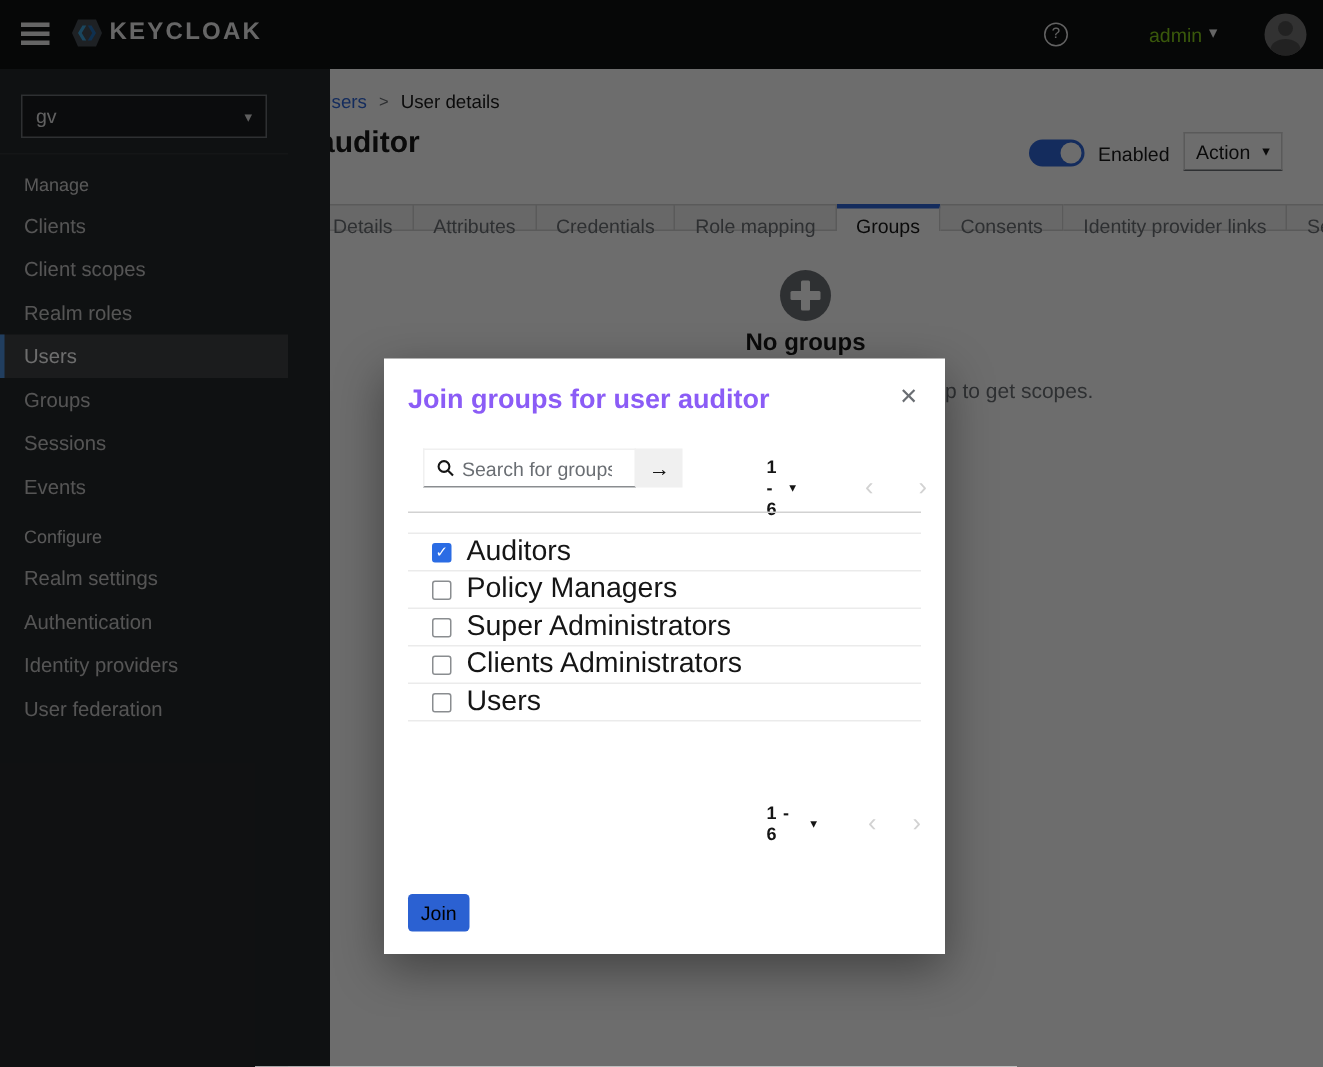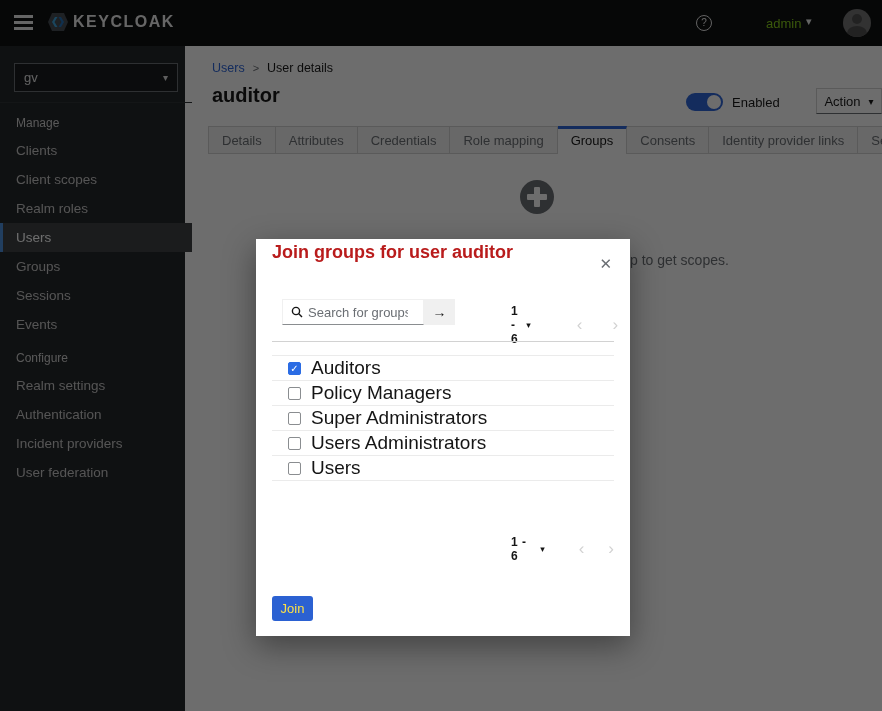--- a/index.html
+++ b/index.html
@@ -14,58 +14,58 @@
   .brand { position:absolute; left:47px; top:12px; display:flex; align-items:center; gap:4px; }
   .brand-text { color:#efefef; font-size:16px; font-weight:bold; letter-spacing:1.5px; }
   .mast-help { position:absolute; left:696px; top:15px; width:16px; height:16px; border:1.5px solid #e6e6e6; border-radius:50%; color:#e6e6e6; font-size:10px; line-height:13px; text-align:center; }
   .mast-user { position:absolute; left:766px; top:16px; color:#84cc16; font-size:13px; }
   .mast-caret { position:absolute; left:806px; top:15px; color:#ededed; font-size:11px; }
   .avatar { position:absolute; left:843px; top:9px; width:28px; height:28px; border-radius:50%; background:#737373; overflow:hidden; }
   .avatar .head { position:absolute; left:9px; top:5px; width:10px; height:10px; border-radius:50%; background:#4e4e4e; }
   .avatar .bodyy { position:absolute; left:4px; top:17px; width:20px; height:14px; border-radius:50%; background:#4e4e4e; }
 
   
-  .sidebar { position:absolute; left:0; top:46px; width:185px; height:665px; background:#212427; z-index:5; }
+  .sidebar { position:absolute; left:0; top:46px; width:220px; height:665px; background:#212427; z-index:5; }
   .realm-select { position:absolute; left:14px; top:17px; width:164px; height:29px; background:#17191c; border:1px solid #6a6e73; color:#e3e3e3; font-size:13px; display:flex; align-items:center; padding:0 9px; cursor:pointer; }
   .realm-select .rs-caret { margin-left:auto; font-size:10px; color:#dedede; }
   .sidebar-sep { position:absolute; left:0; top:56px; width:192px; height:1px; background:#2c3034; }
   .nav { position:absolute; left:0; top:58px; width:192px; }
   .nav-section-label { padding:12px 16px 6px; font-size:12px; color:#cfcfcf; }
   .nav-item { padding:7px 16px; font-size:13.5px; color:#c5c5c5; cursor:pointer; }
   .nav-item.active { background:#3c3f42; border-left:3px solid #4a90dd; padding-left:13px; color:#fff; }
 
   
   .content { position:absolute; left:192px; top:46px; width:690px; height:665px; background:#fff; }
   .breadcrumb { position:absolute; left:20px; top:15px; font-size:12.5px; display:flex; gap:8px; align-items:center; }
   .bc-link { color:#2b64d9; cursor:pointer; }
   .bc-sep { color:#6a6e73; font-size:11px; }
   .bc-current { color:#151515; }
   .page-title { position:absolute; left:20px; top:38px; font-size:20px; font-weight:600; color:#151515; }
   .toggle { position:absolute; left:494px; top:47px; width:37px; height:18px; background:#2b64d9; border-radius:9px; cursor:pointer; }
   .toggle .knob { position:absolute; right:2px; top:2px; width:14px; height:14px; background:#fff; border-radius:50%; }
   .enabled-label { position:absolute; left:540px; top:49px; font-size:13px; color:#151515; }
-  .action-btn { position:absolute; left:624px; top:42px; width:66px; height:26px; border:1px solid #d2d2d2; border-bottom:1px solid #6a6e73; background:#fff; font-size:13px; color:#151515; display:flex; align-items:center; justify-content:center; gap:8px; cursor:pointer; }
+  .action-btn { position:absolute; left:597px; top:42px; width:66px; height:26px; border:1px solid #d2d2d2; border-bottom:1px solid #6a6e73; background:#fff; font-size:13px; color:#151515; display:flex; align-items:center; justify-content:center; gap:8px; cursor:pointer; }
   .action-btn .ab-caret { font-size:10px; }
 
   .tab-bar { position:absolute; left:16px; top:80px; right:0; height:28px; display:flex; align-items:stretch; }
-  .tab { padding:6px 13px 0; font-size:13px; color:#6a6e73; background:#f2f2f2; border:1px solid #d2d2d2; border-left:none; cursor:pointer; white-space:nowrap; }
+  .tab { padding:6px 13px 0; font-size:13px; color:#6a6e73; background:#f2f2f2; border:1px solid #d2d2d2; border-left:none; cursor:pointer; white-space:nowrap;margin-top:10px; }
   .tab:first-child { border-left:1px solid #d2d2d2; }
   .tab.active { background:#fff; color:#151515; border-top:3px solid #2b64d9; border-bottom:none; padding-top:4px; }
   .tab-fill { flex:1; border-bottom:1px solid #d2d2d2; }
 
   .plus-circle { position:absolute; left:328px; top:134px; width:34px; height:34px; border-radius:50%; background:#6a6e73; }
   .plus-circle .pv { position:absolute; left:14px; top:7px; width:6px; height:20px; background:#fff; border-radius:1px; }
   .plus-circle .ph { position:absolute; left:7px; top:14px; width:20px; height:6px; background:#fff; border-radius:1px; }
   .empty-title { position:absolute; left:0; top:174px; width:690px; text-align:center; font-size:16px; font-weight:600; color:#151515; }
   .empty-frag { position:absolute; left:438px; top:206px; font-size:14px; color:#6a6e73; white-space:nowrap; }
 
   
   .overlay { position:absolute; left:0; top:0; width:882px; height:711px; background:rgba(3,3,3,0.58); z-index:40; }
   .modal { position:absolute; left:256px; top:239px; width:374px; height:397px; background:#fff; z-index:50; box-shadow:0 10px 30px rgba(0,0,0,0.4); }
-  .modal-title { position:absolute; left:16px; top:3px; font-size:18px; font-weight:600; color:#b91c1c; }
+  .modal-title { position:absolute; left:16px; top:17px; font-size:18px; font-weight:600; color:#8b5cf6; }
   .modal-close { position:absolute; right:18px; top:16px; font-size:15px; color:#6a6e73; cursor:pointer; }
 
   .toolbar { position:absolute; left:26px; top:60px; right:16px; height:26px; }
   .search-box { position:absolute; left:0; top:0; width:142px; height:26px; border:1px solid #f0f0f0; border-bottom:1px solid #8a8d90; display:flex; align-items:center; background:#fff; }
   .search-box svg { margin:0 5px 0 8px; flex:0 0 auto; }
   .search-box input { border:none; outline:none; width:100px; font-size:13px; color:#151515; font-family:"Liberation Sans", sans-serif; }
   .search-box input::placeholder { color:#6a6e73; }
   .search-submit { position:absolute; left:142px; top:0; width:31px; height:26px; background:#f0f0f0; border:none; font-size:14px; color:#151515; cursor:pointer; line-height:26px; text-align:center; }
 
   .pager { position:absolute; display:flex; align-items:center; font-size:12px; color:#151515; }
@@ -80,21 +80,21 @@
   .pager-bottom .chev.next { margin-left:24px; }
 
   .list-divider { position:absolute; left:16px; right:16px; top:102px; height:1px; background:#d2d2d2; }
   .group-list { position:absolute; left:16px; right:16px; top:116px; border-top:1px solid #ebebeb; }
   .group-row { display:flex; align-items:center; height:25px; border-bottom:1px solid #ebebeb; padding-left:16px; }
   .cb { width:13px; height:13px; border:1px solid #8a8d90; border-radius:2px; background:#fff; cursor:pointer; flex:0 0 auto; }
   .cb.checked { background:#2b6ce4; border-color:#2b6ce4; color:#fff; font-size:10px; line-height:12px; text-align:center; }
   .group-label { margin-left:10px; font-size:19px; color:#151515; }
 
   .pager-bottom-wrap { position:absolute; left:26px; right:16px; top:296px; height:20px; }
-  .join-btn { position:absolute; left:16px; top:357px; width:41px; height:25px; background:#2b61d2; color:#fde047; border:none; border-radius:3px; font-size:13px; font-family:"Liberation Sans", sans-serif; cursor:pointer; }
+  .join-btn { position:absolute; left:16px; top:357px; width:41px; height:25px; background:#2b61d2; color:#000000; border:none; border-radius:3px; font-size:13px; font-family:"Liberation Sans", sans-serif; cursor:pointer; }
 </style>
 </head>
 <body>
 
 <div id="app">
 
   <div class="masthead">
     <div class="hamburger">
         <span></span>
         <span></span>
@@ -128,21 +128,21 @@
         <div class="nav-item">Clients</div>
         <div class="nav-item">Client scopes</div>
         <div class="nav-item">Realm roles</div>
         <div class="nav-item active">Users</div>
         <div class="nav-item">Groups</div>
         <div class="nav-item">Sessions</div>
         <div class="nav-item">Events</div>
         <div class="nav-section-label">Configure</div>
         <div class="nav-item">Realm settings</div>
         <div class="nav-item">Authentication</div>
-        <div class="nav-item">Incident providers</div>
+        <div class="nav-item">Identity providers</div>
         <div class="nav-item">User federation</div>
       </div>
   </div>
 
   <div class="content">
     <div class="breadcrumb">
       <span class="bc-link">Users</span>
       <span class="bc-sep">&gt;</span>
       <span class="bc-current">User details</span>
     </div>
@@ -166,20 +166,21 @@
         <div class="tab">Consents</div>
         <div class="tab">Identity provider links</div>
         <div class="tab">Sessions</div>
         <div class="tab-fill"></div>
       </div>
 
     <div class="plus-circle">
         <div class="pv"></div>
         <div class="ph"></div>
       </div>
+    <div class="empty-title">No groups</div>
     <div class="empty-frag">p to get scopes.</div>
   </div>
 
   <div class="overlay"></div>
 
   <div class="modal">
     <div class="modal-title">Join groups for user auditor</div>
     <div class="modal-close">✕</div>
 
     <div class="toolbar">
@@ -209,21 +210,21 @@
         <div class="group-row">
           <div class="cb"></div>
           <div class="group-label">Policy Managers</div>
         </div>
         <div class="group-row">
           <div class="cb"></div>
           <div class="group-label">Super Administrators</div>
         </div>
         <div class="group-row">
           <div class="cb"></div>
-          <div class="group-label">Users Administrators</div>
+          <div class="group-label">Clients Administrators</div>
         </div>
         <div class="group-row">
           <div class="cb"></div>
           <div class="group-label">Users</div>
         </div>
       </div>
 
     <div class="pager-bottom-wrap">
       <div class="pager pager-bottom">
         <span class="range">1 - 6</span>

